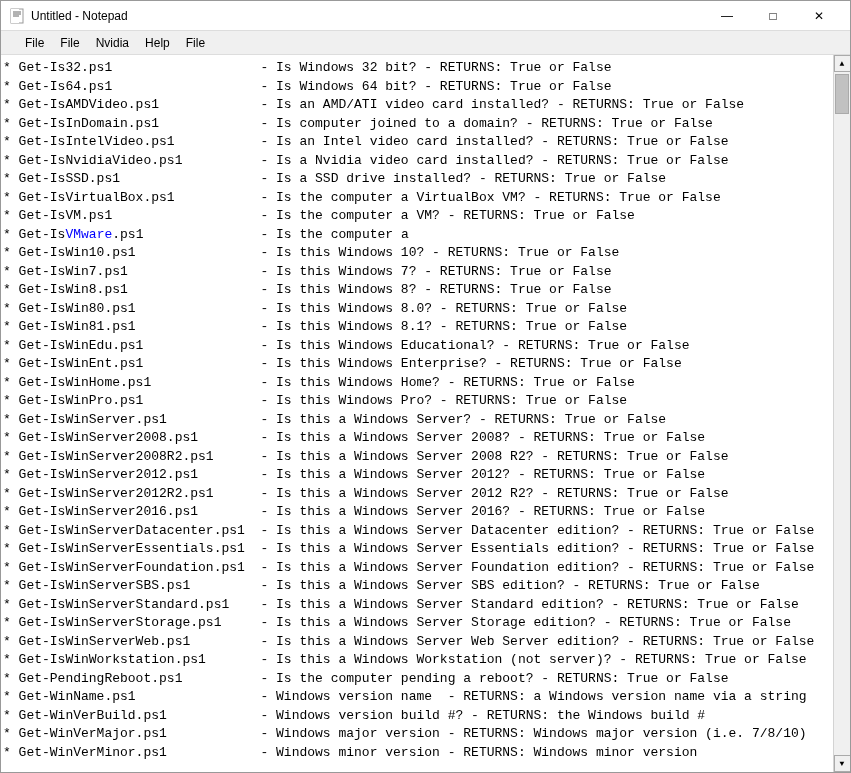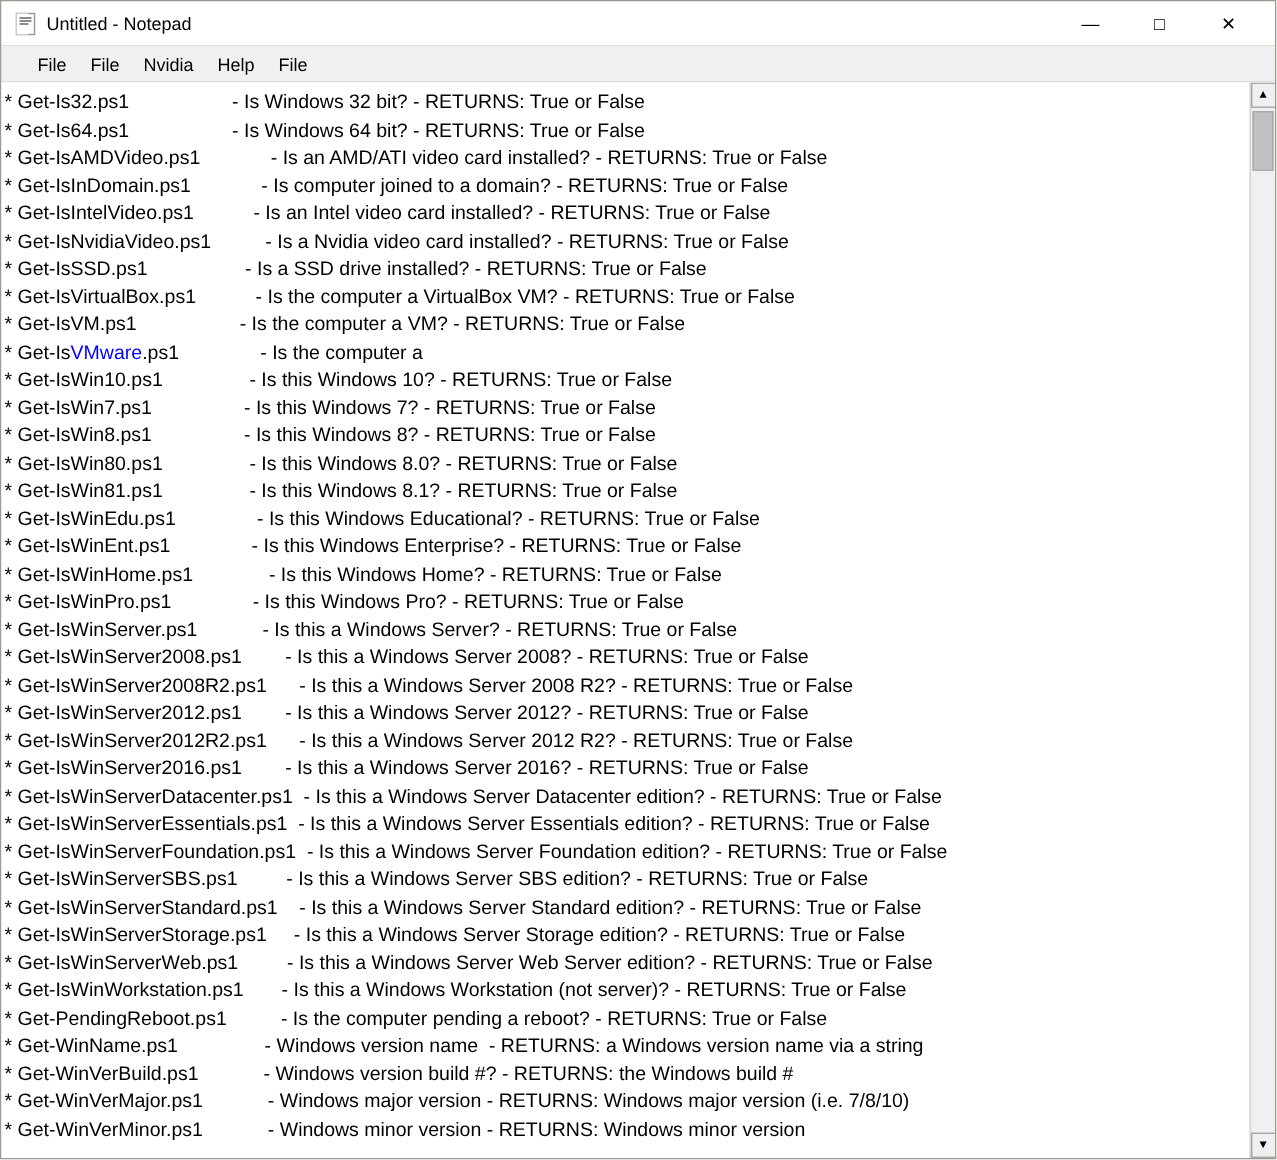--- a/index.html
+++ b/index.html
@@ -122,21 +122,21 @@
       height: 40px;
       background: #c1c1c1;
       border: 1px solid #aaa;
     }
 
     .text-content {
       flex: 1;
       overflow: hidden;
       padding: 4px 2px;
       white-space: pre;
-      font-family: Liberation Sans, sans-serif;
+      font-family: Liberation Mono, monospace;
       font-size: 13px;
       line-height: 18.5px;
       color: #000;
       background: #fff;
     }
 
     .line { display: block; white-space: pre; }
   </style>
 </head>
 <body>

